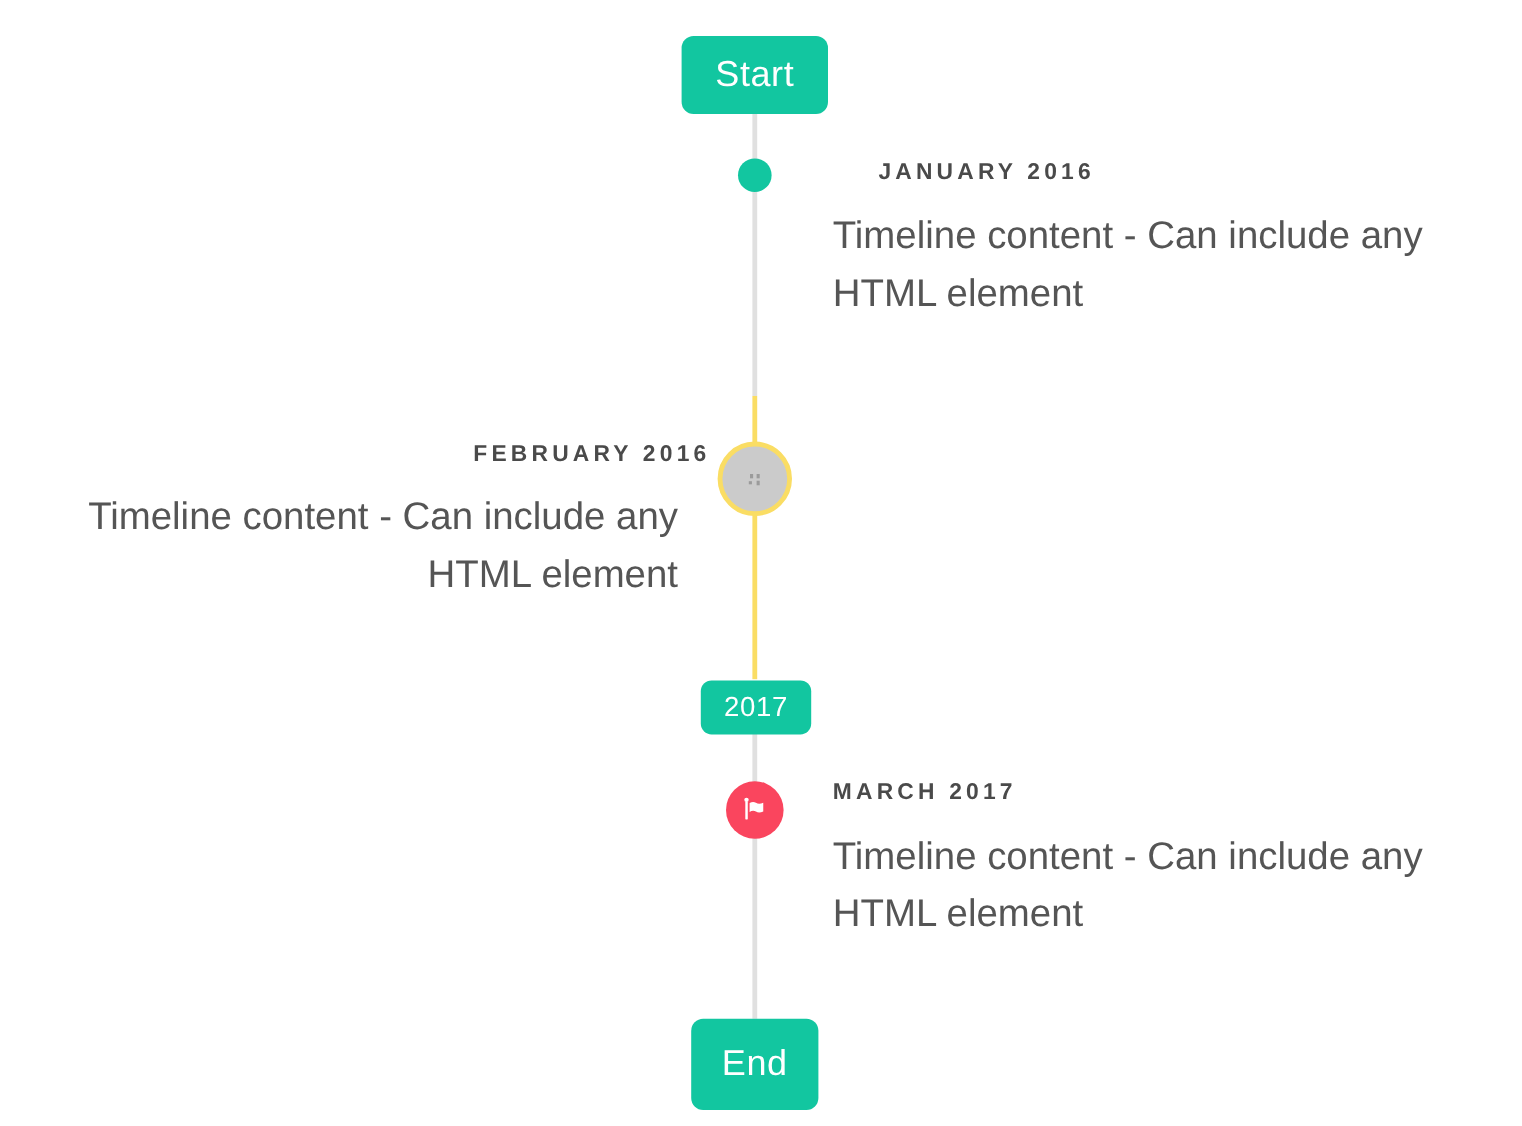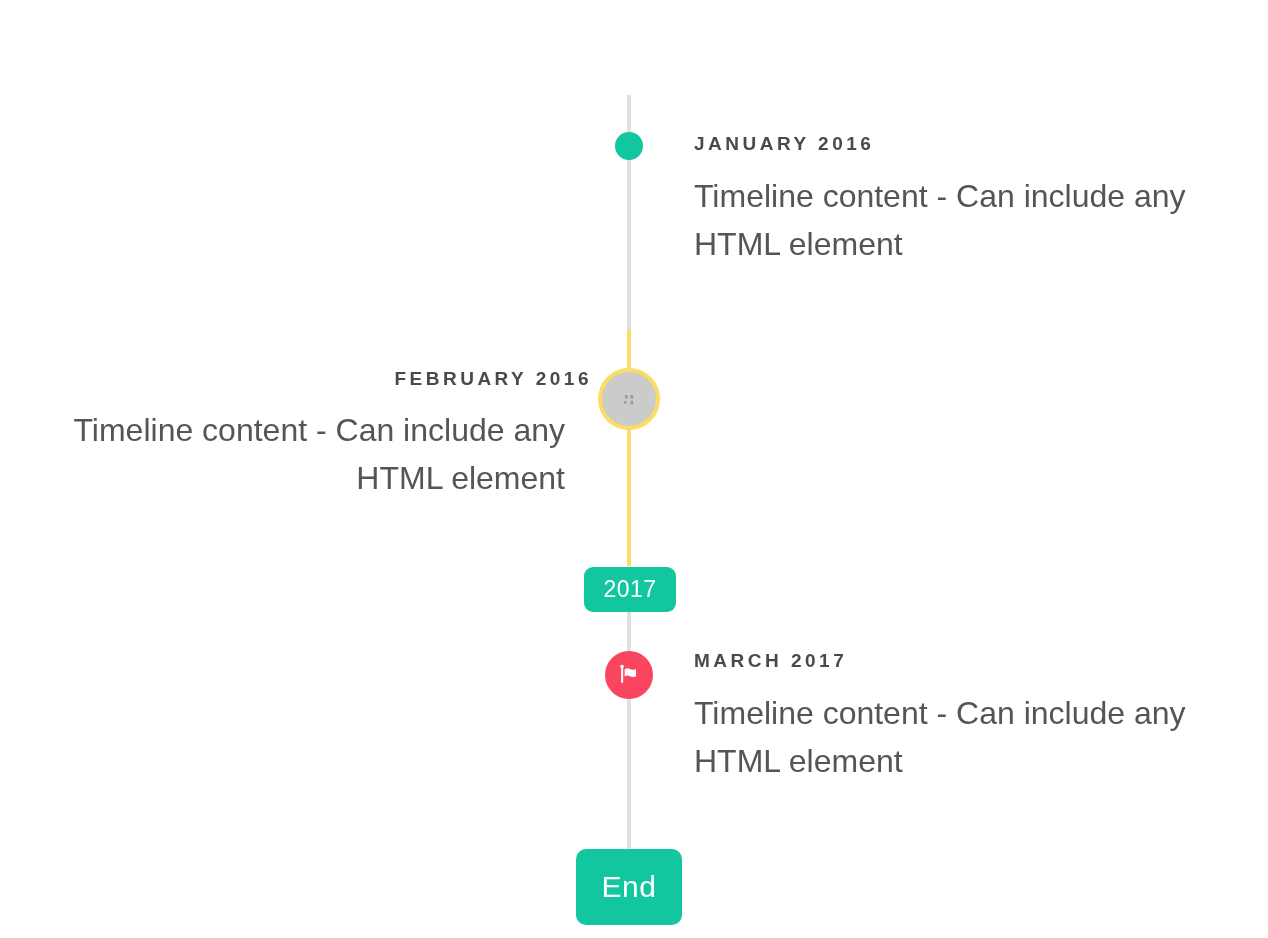--- a/index.html
+++ b/index.html
@@ -67,21 +67,21 @@
 
   
   .date-label {
     position: absolute;
     font-size: 19px;
     font-weight: bold;
     letter-spacing: 3.5px;
     color: var(--label-text, #4a4a4a);
     white-space: nowrap;
   }
-  .label-jan { left: 694px; top: 133px; }
+  .label-jan { left: 732px; top: 133px; }
   .label-feb { right: 676px; top: 368px; text-align: right; }
   .label-mar { left: 694px; top: 650px; }
 
   
   .entry-content {
     position: absolute;
     width: 530px;
     font-size: 32px;
     line-height: 48px;
     color: var(--content-text, #555555);
@@ -98,20 +98,21 @@
 </style>
 </head>
 <body>
 
 <div class="page">
 
   <div class="line seg-gray-top"></div>
   <div class="line seg-yellow"></div>
   <div class="line seg-gray-bottom"></div>
 
+  <div class="badge badge-start">Start</div>
 
   <div class="marker marker-jan"></div>
   <div class="date-label label-jan">JANUARY 2016</div>
   <div class="entry-content content-jan">Timeline content - Can include any HTML element</div>
 
   <div class="marker marker-feb">
     <span class="icon-wrap">
       <svg width="17" height="15" viewBox="0 0 17 15" aria-hidden="true">
         <g fill="#9b9b9b">
           <rect x="4" y="3" width="2.6" height="3.6"></rect>

